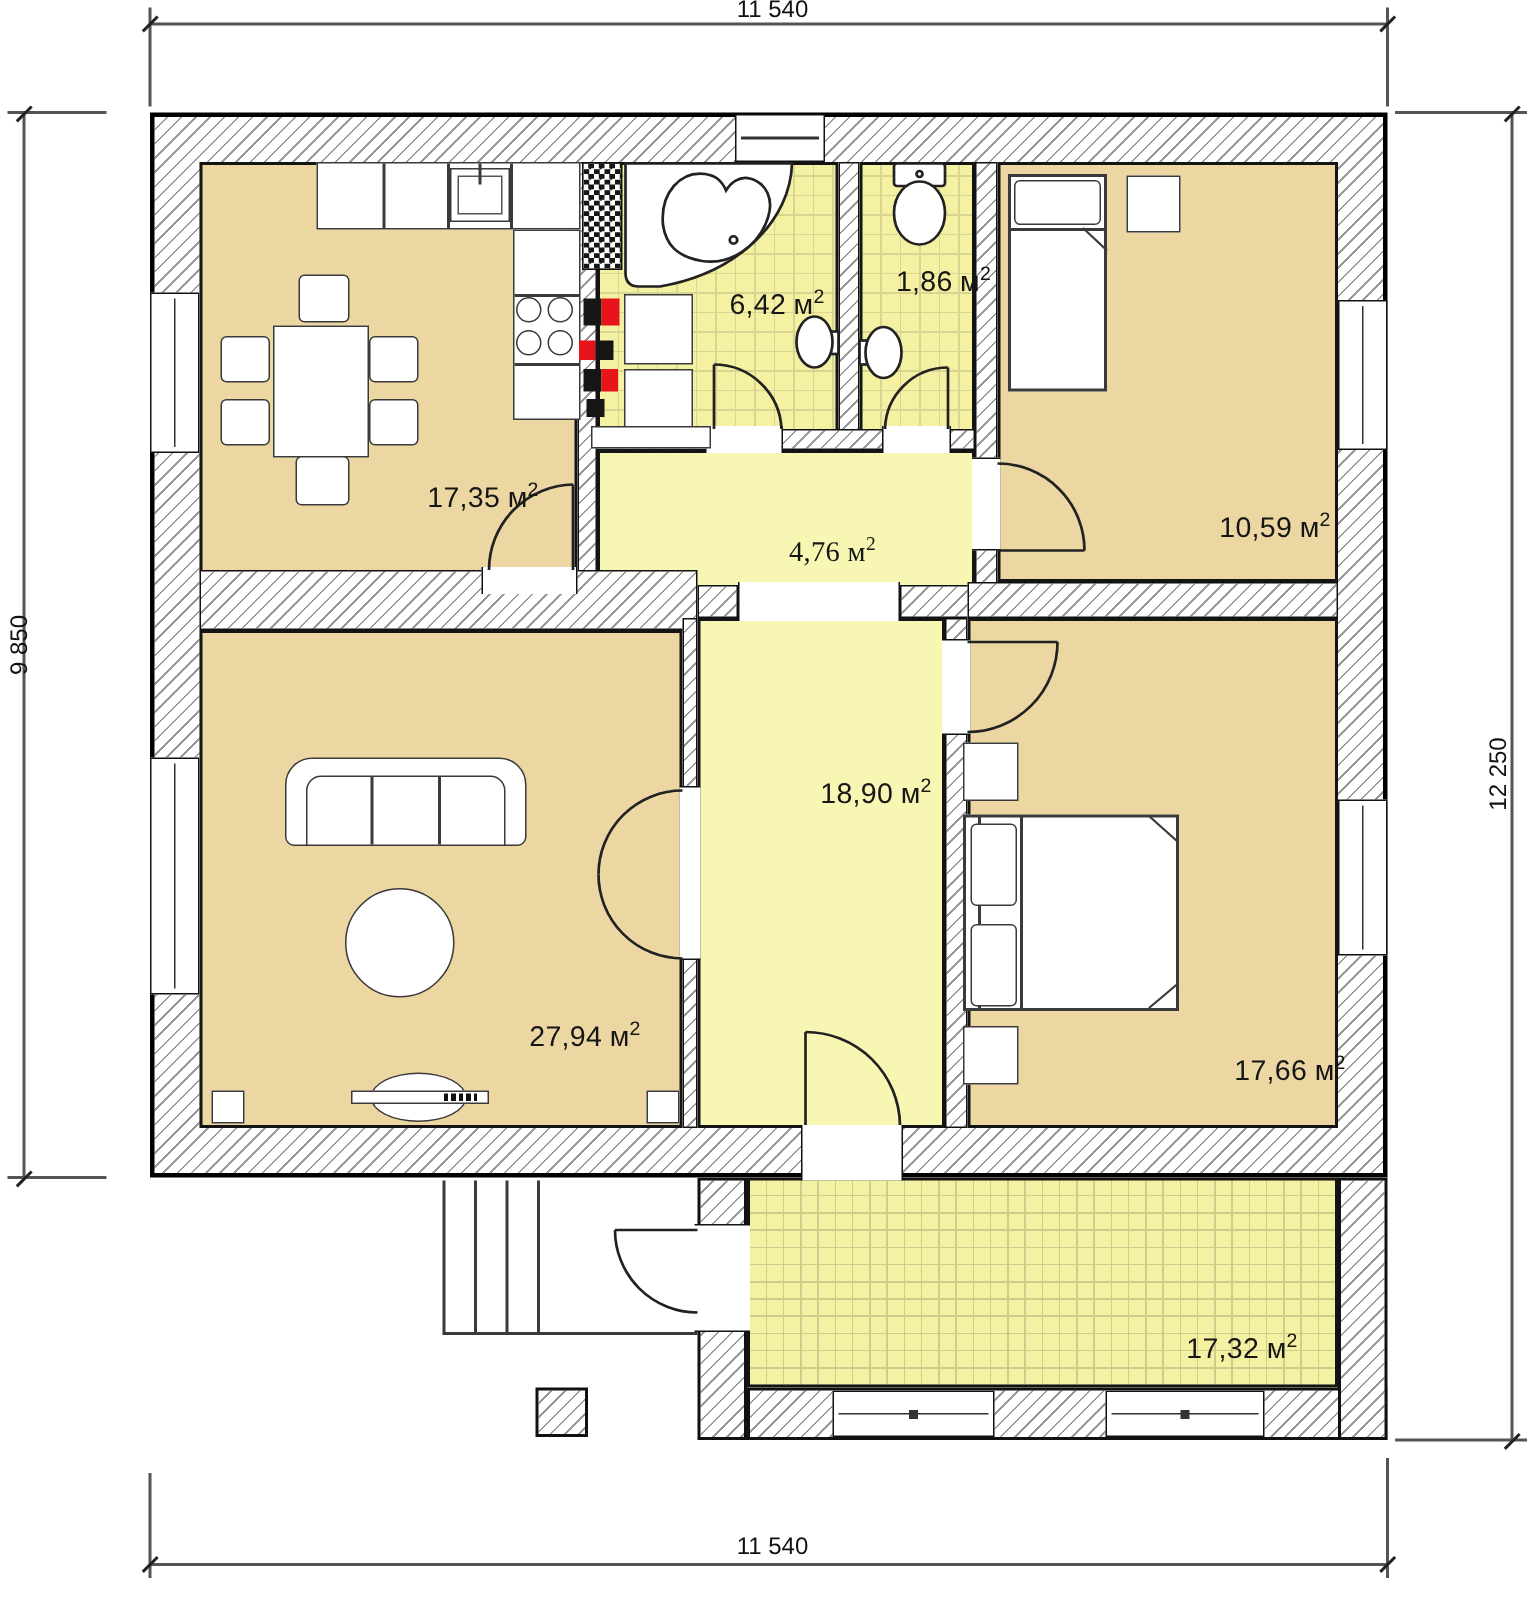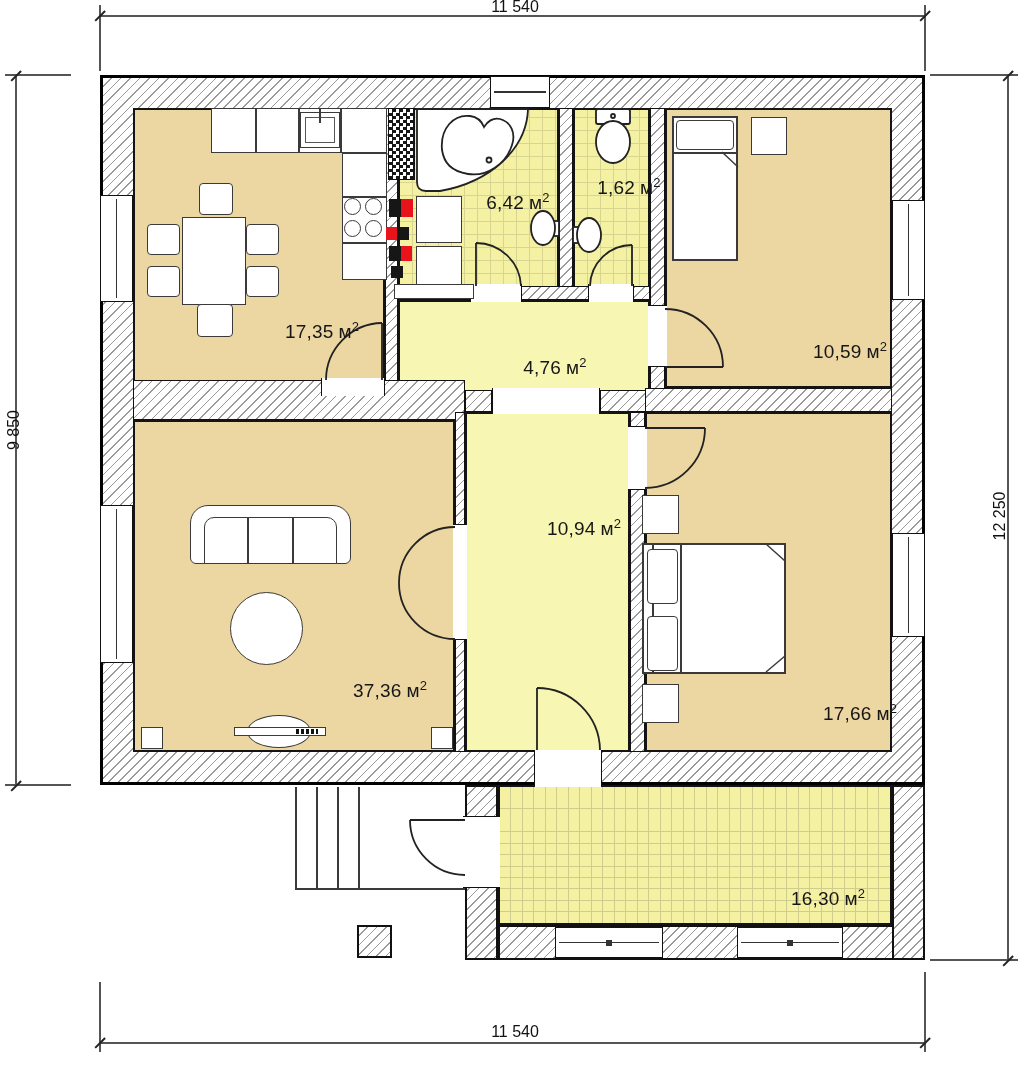--- a/index.html
+++ b/index.html
@@ -258,34 +258,34 @@
     </g>
   </svg>
 
   <div class="abs room-label" style="left:262px;top:319px;width:120px;">
     <span>17,35</span><span class="u"><span>м</span><sup>2</sup></span>
   </div>
   <div class="abs room-label" style="left:458px;top:190px;width:120px;">
     <span>6,42</span><span class="u"><span>м</span><sup>2</sup></span>
   </div>
   <div class="abs room-label" style="left:569px;top:175px;width:120px;">
-    <span>1,62</span><span class="u"><span>м</span><sup>2</sup></span>
+    <span>1,86</span><span class="u"><span>м</span><sup>2</sup></span>
   </div>
   <div class="abs room-label" style="left:790px;top:339px;width:120px;">
     <span>10,59</span><span class="u"><span>м</span><sup>2</sup></span>
   </div>
-  <div class="abs room-label" style="left:495px;top:355px;width:120px;">
+  <div class="abs room-label" style="left:495px;top:355px;width:120px;font-family:Liberation Serif, serif;">
     <span>4,76</span><span class="u"><span>м</span><sup>2</sup></span>
   </div>
   <div class="abs room-label" style="left:524px;top:516px;width:120px;">
-    <span>10,94</span><span class="u"><span>м</span><sup>2</sup></span>
+    <span>18,90</span><span class="u"><span>м</span><sup>2</sup></span>
   </div>
   <div class="abs room-label" style="left:330px;top:678px;width:120px;">
-    <span>37,36</span><span class="u"><span>м</span><sup>2</sup></span>
+    <span>27,94</span><span class="u"><span>м</span><sup>2</sup></span>
   </div>
   <div class="abs room-label" style="left:800px;top:701px;width:120px;">
     <span>17,66</span><span class="u"><span>м</span><sup>2</sup></span>
   </div>
   <div class="abs room-label" style="left:768px;top:886px;width:120px;">
-    <span>16,30</span><span class="u"><span>м</span><sup>2</sup></span>
+    <span>17,32</span><span class="u"><span>м</span><sup>2</sup></span>
   </div>
 
 </div>
 
 </body></html>

